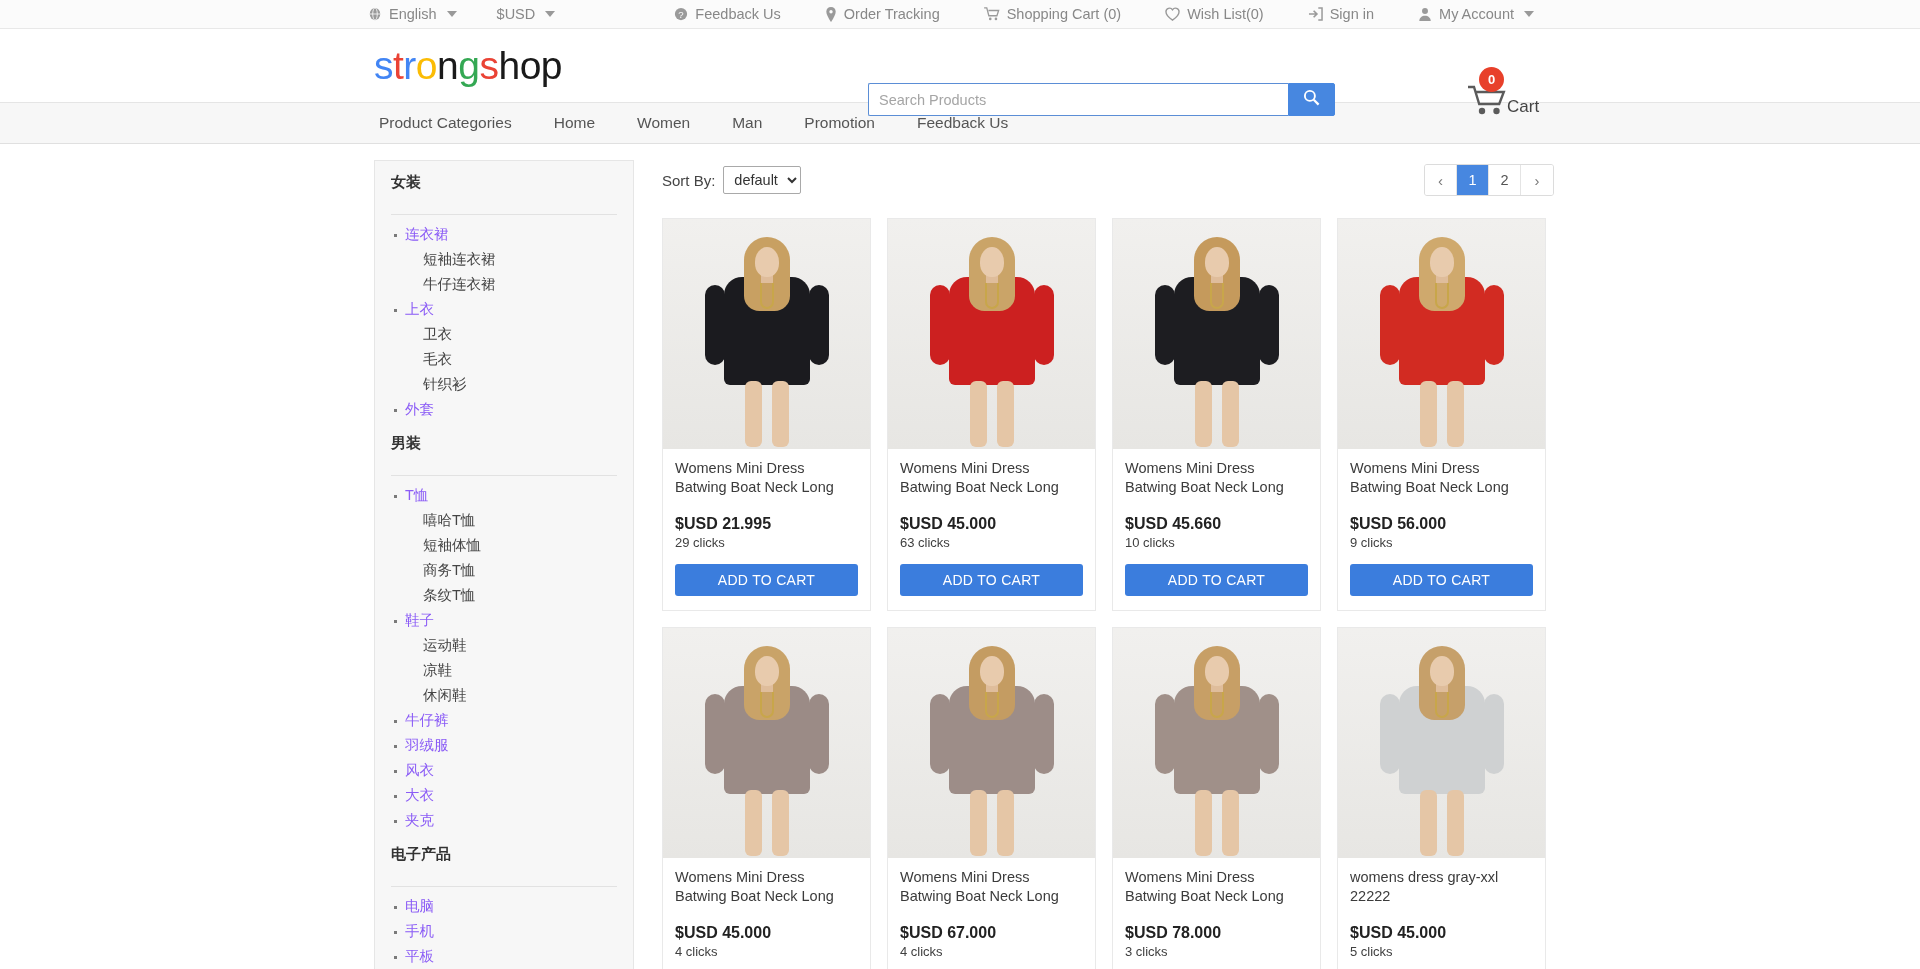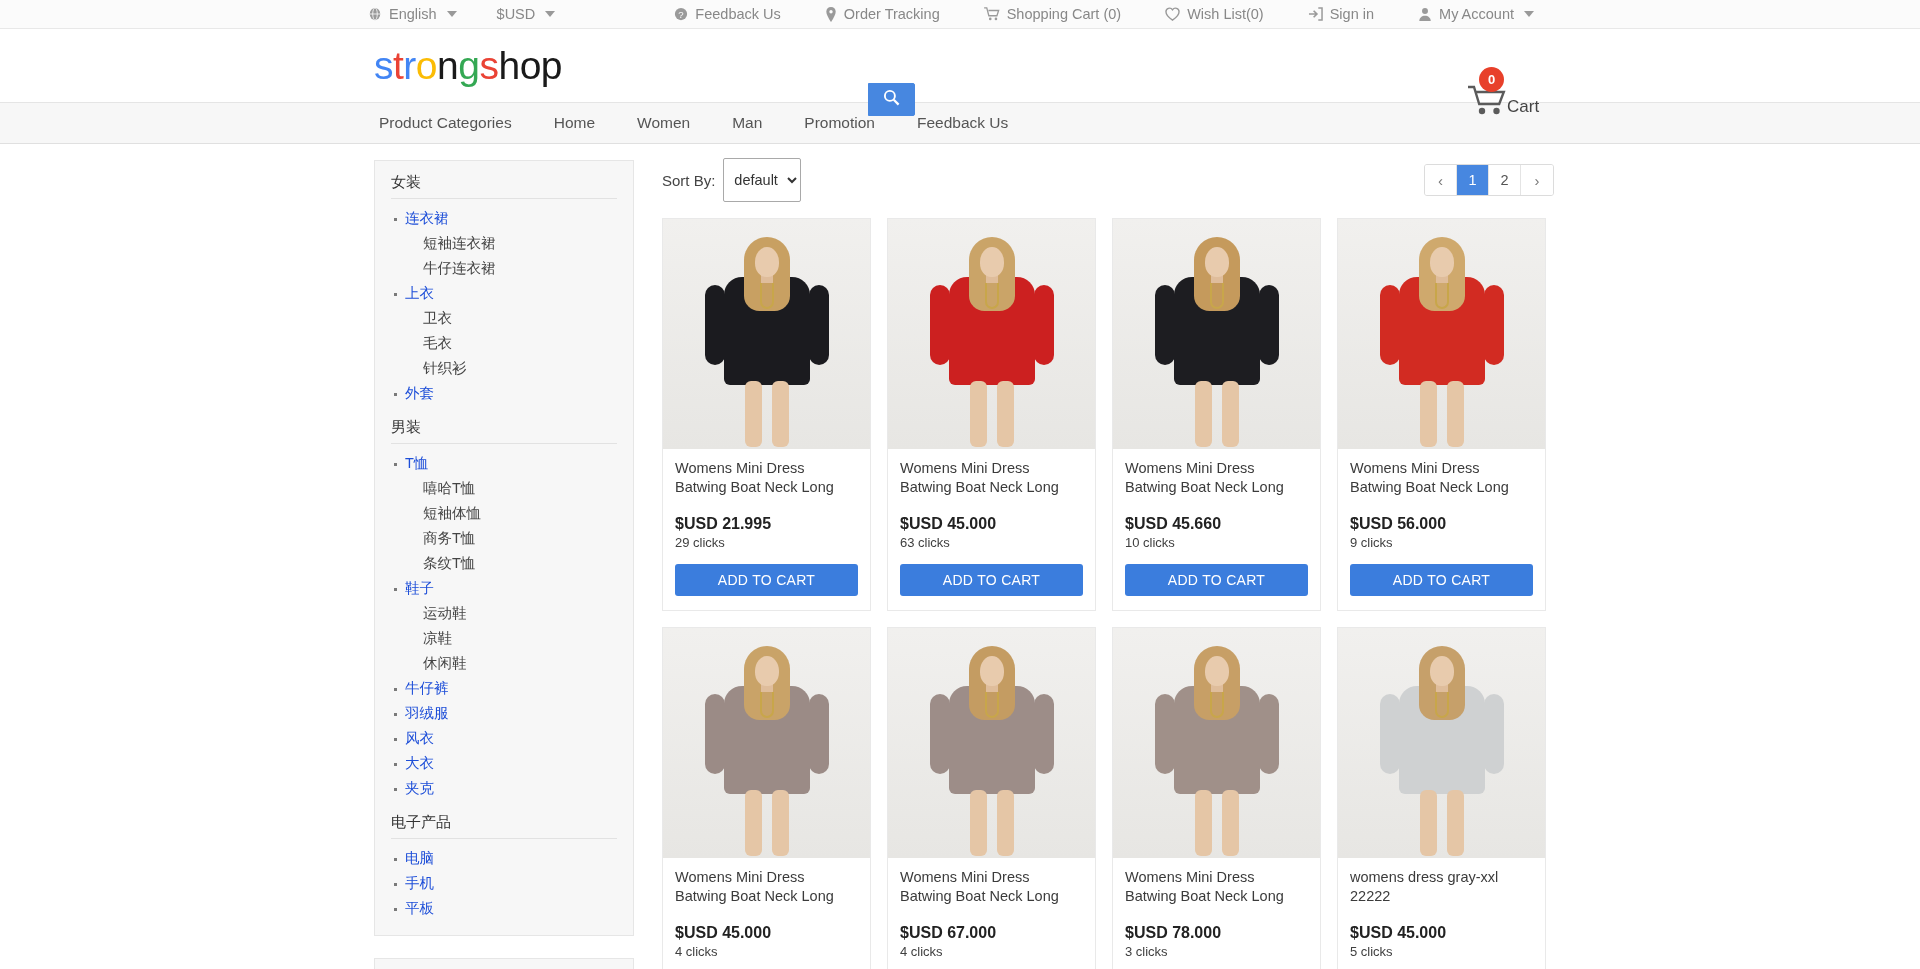--- a/index.html
+++ b/index.html
@@ -138,30 +138,30 @@
   
   .sidebar { width: 260px; flex: none; }
   .panel {
     background: #f7f7f7;
     border: 1px solid #e6e6e6;
     padding: 12px 16px 14px 16px;
     margin-bottom: 22px;
   }
   .panel-title {
     font-size: 15px;
-    font-weight: normal;
+    font-weight: bold;
     color: #333;
-    padding-bottom: 6px;
+    padding-bottom: 22px;
     border-bottom: 1px solid #e2e2e2;
     margin-bottom: 7px;
   }
   .cat-group + .cat-group { margin-top: 12px; }
   .cat-l1 {
     font-size: 14.5px;
-    color: #1d4ed8;
+    color: #8b5cf6;
     padding: 3px 0 3px 14px;
     position: relative;
     cursor: pointer;
   }
   .cat-l1::before {
     content: "";
     position: absolute;
     left: 3px; top: 12px;
     width: 3px; height: 3px;
     background: #7a7a7a;
@@ -179,21 +179,21 @@
     display: flex;
     align-items: center;
     height: 40px;
     margin-bottom: 18px;
   }
   .sortby-label { font-size: 15px; color: #444; margin-right: 8px; }
   .sortby-select {
     font-family: "Liberation Sans", sans-serif;
     font-size: 14.5px;
     color: #333;
-    height: 44px;
+    height: 28px;
     padding: 2px 6px;
     border: 1px solid #a9a9a9;
     border-radius: 2px;
     background: #fff;
   }
   .pager { margin-left: auto; display: flex; border-radius: 3px; overflow: hidden; border: 1px solid #dcdcdc; }
   .pg {
     min-width: 32px; height: 30px;
     display: flex; align-items: center; justify-content: center;
     font-size: 14.5px;
@@ -389,20 +389,21 @@
       </div>
 
     </div>
   </div>
 
   <div class="header">
 
     <div class="logo" id="logo-host"><span style="color: rgb(66, 133, 244);">s</span><span style="color: rgb(234, 67, 53);">t</span><span style="color: rgb(66, 133, 244);">r</span><span style="color: rgb(251, 188, 5);">o</span><span style="color: rgb(26, 26, 26);">n</span><span style="color: rgb(52, 168, 83);">g</span><span style="color: rgb(234, 67, 53);">s</span><span style="color: rgb(26, 26, 26);">h</span><span style="color: rgb(26, 26, 26);">o</span><span style="color: rgb(26, 26, 26);">p</span></div>
 
     <div class="search-wrap">
+      <input class="search-input" type="text" placeholder="Search Products" style="">
       <div class="search-btn">
         <span>
           <svg width="17" height="17" viewBox="0 0 18 18">
               <circle cx="7.3" cy="7.3" r="5.3" fill="none" stroke="#fff" stroke-width="2"></circle>
               <line x1="11.4" y1="11.4" x2="16.5" y2="16.5" stroke="#fff" stroke-width="2.4"></line>
             </svg>
         </span>
       </div>
     </div>
 

